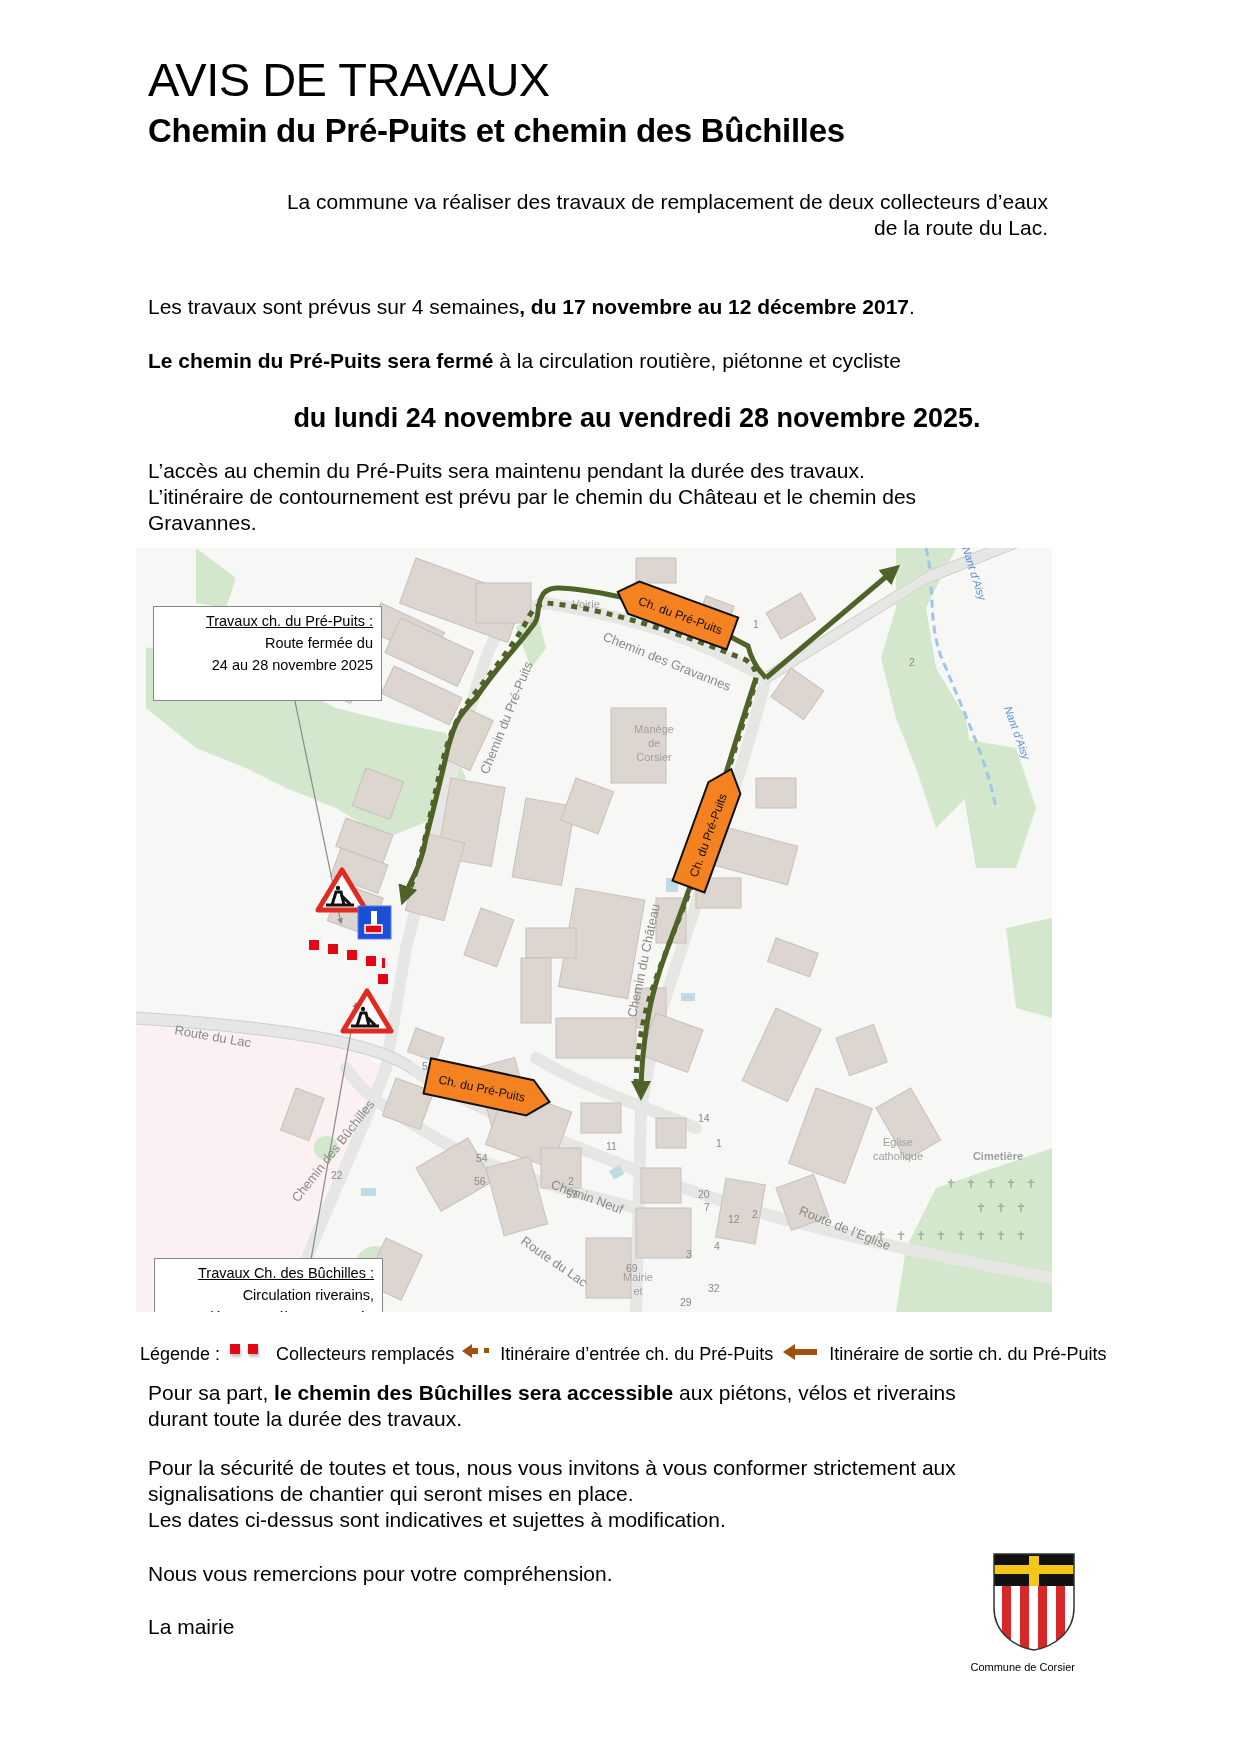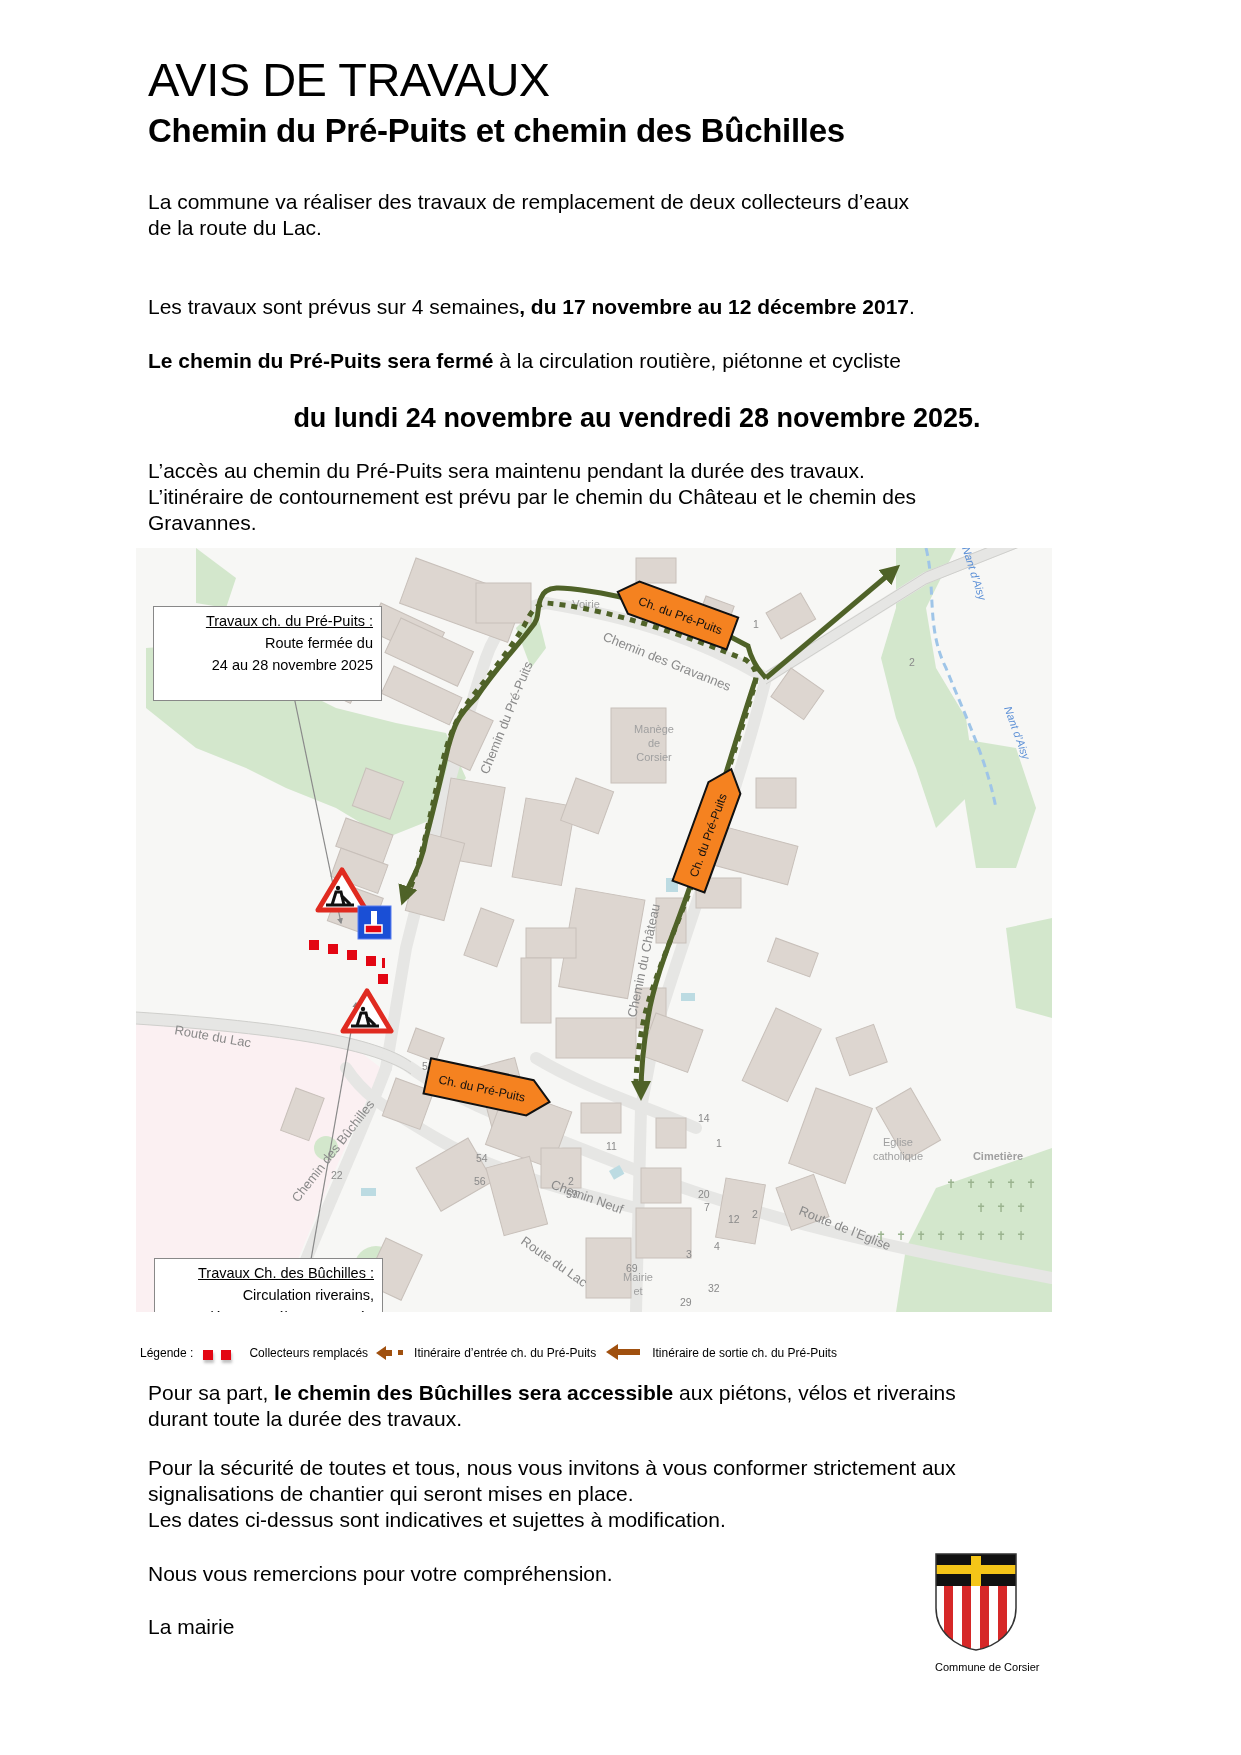--- a/index.html
+++ b/index.html
@@ -8,32 +8,32 @@
   .abs { position: absolute; }
   .h1 { left: 148px; top: 52px; font-size: 47px; font-weight: normal; letter-spacing: -0.5px; }
   .h2 { left: 148px; top: 112px; font-size: 33px; font-weight: bold; letter-spacing: -0.3px; }
   .p { left: 148px; font-size: 21px; line-height: 26px; width: 900px; }
   .big-date { left: 0; width: 1190px; text-align: center; top: 403px; font-size: 27px; font-weight: bold; padding-left: 42px; }
   b { font-weight: bold; }
   .map { left: 136px; top: 548px; width: 916px; height: 764px; overflow: hidden; background: #f6f6f4; }
   .map svg { display: block; }
   .callout { background: #fff; border: 1.5px solid #888; text-align: right; font-size: 14.5px; line-height: 22px; padding: 3px 8px; box-sizing: border-box; }
   .callout .ttl { text-decoration: underline; }
-  .legend { left: 140px; top: 1344px; font-size: 12px; white-space: nowrap; display: flex; align-items: flex-end; }
+  .legend { left: 140px; top: 1344px; font-size: 18px; white-space: nowrap; display: flex; align-items: flex-start; }
   .legend .sq { display: inline-block; width: 10px; height: 10px; background: #e30613; margin: 0 4px; box-shadow: 1px 3px 3px rgba(0,0,0,0.25); }
-  .logo { left: 935px; top: 1553px; width: 140px; text-align: left; }
+  .logo { left: 935px; top: 1553px; width: 140px; text-align: right; }
   .logo-caption { font-size: 11px; margin-top: 6px; }
 </style>
 </head>
 <body>
 
 <div class="abs h1">AVIS DE TRAVAUX</div>
 <div class="abs h2">Chemin du Pré-Puits et chemin des Bûchilles</div>
 
-<div class="abs p" style="top:189px;">
+<div class="abs p" style="top:189px;text-align:right;">
   <div>La commune va réaliser des travaux de remplacement de deux collecteurs d’eaux</div>
   <div>de la route du Lac.</div>
 </div>
 
 <div class="abs p" style="top:294px;"><span>Les travaux sont prévus sur 4 semaines</span><b>, du 17 novembre au 12 décembre 2017</b><span>.</span></div>
 
 <div class="abs p" style="top:348px;"><b>Le chemin du Pré-Puits sera fermé</b><span> à la circulation routière, piétonne et cycliste</span></div>
 
 <div class="abs big-date">du lundi 24 novembre au vendredi 28 novembre 2025.</div>
 

